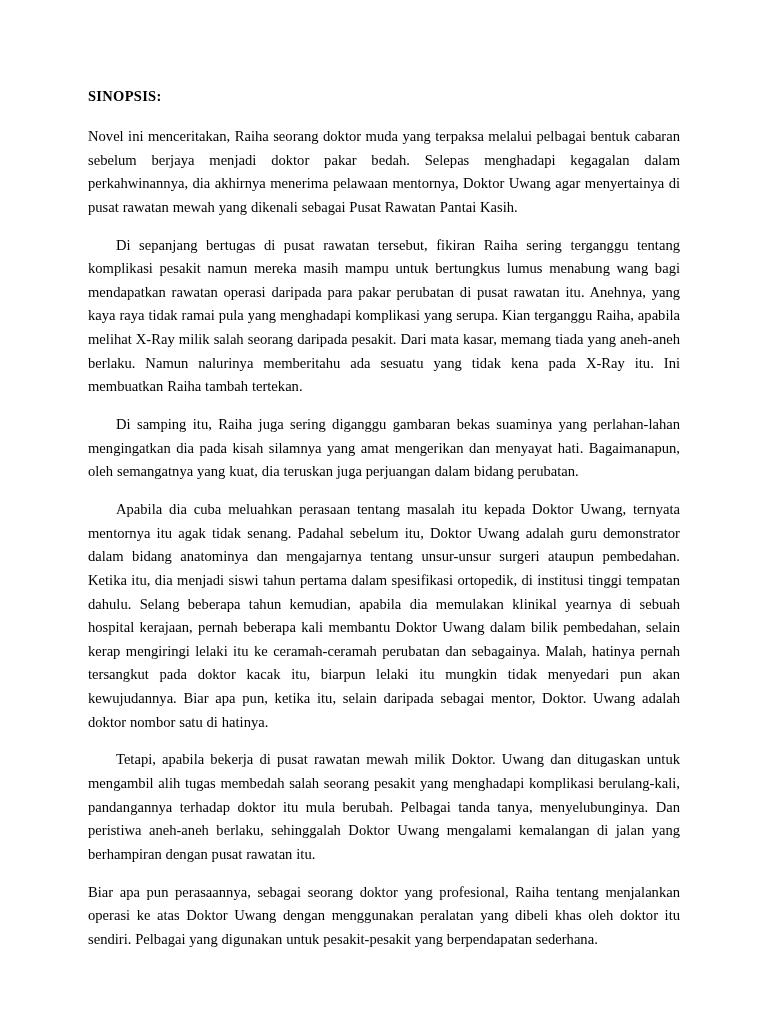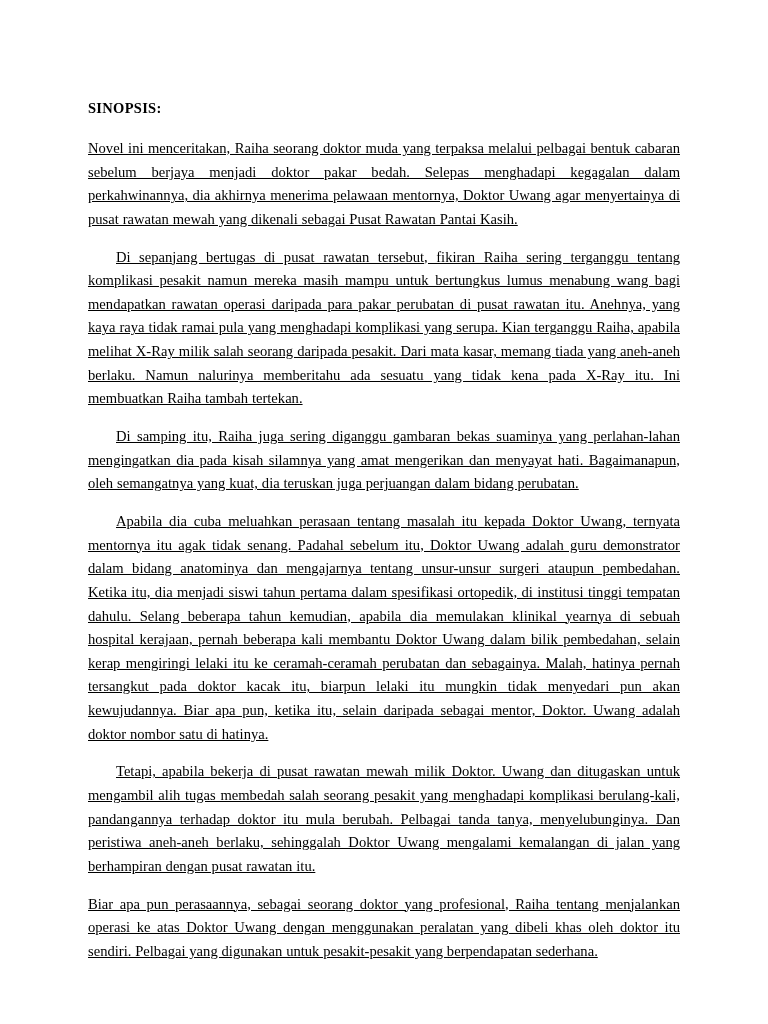--- a/index.html
+++ b/index.html
@@ -20,29 +20,28 @@
     height: 1024px;
     background: #ffffff;
     box-sizing: border-box;
     padding: 88px 88px 40px 88px;
   }
   .doc-title {
     font-family: "Liberation Serif", serif;
     font-weight: bold;
     font-size: 14.5px;
     letter-spacing: 0.3px;
-    margin: 12px 0 20px 0;
+    margin: 0 0 20px 0;
   }
   p.para {
     font-size: 14.6px;
     line-height: 1.62;
     text-align: justify;
     margin: 0 0 14px 0;
     word-spacing: 0.2px;
-    text-decoration: underline;
   }
   p.indent {
     text-indent: 28px;
   }
   p.last {
     margin-bottom: 0;
   }
 </style>
 </head>
 <body>

